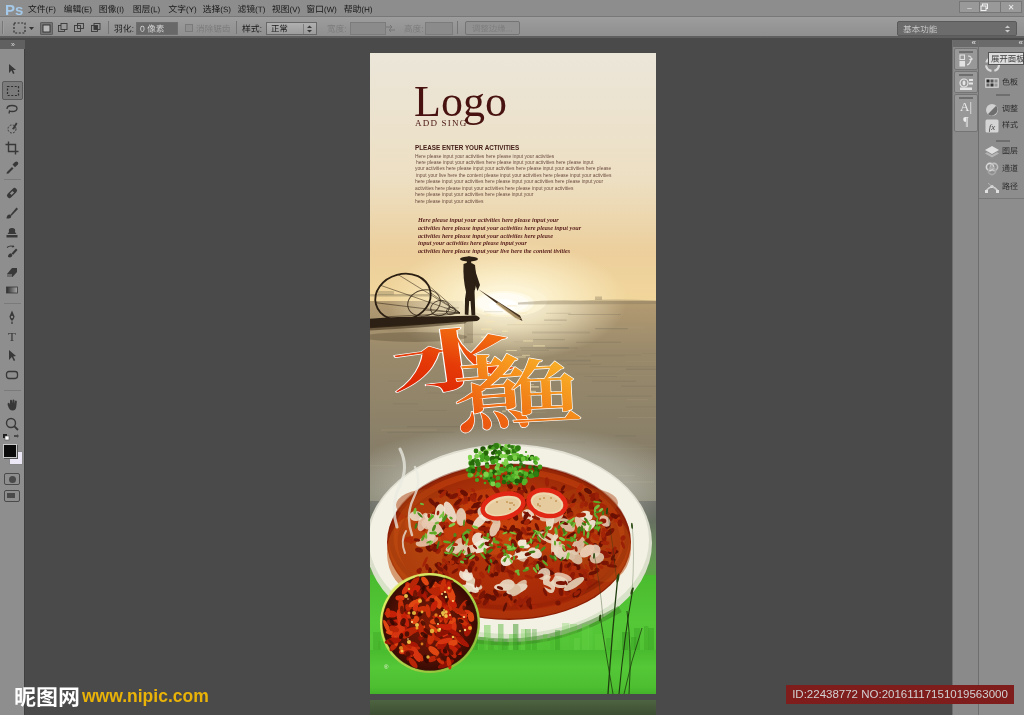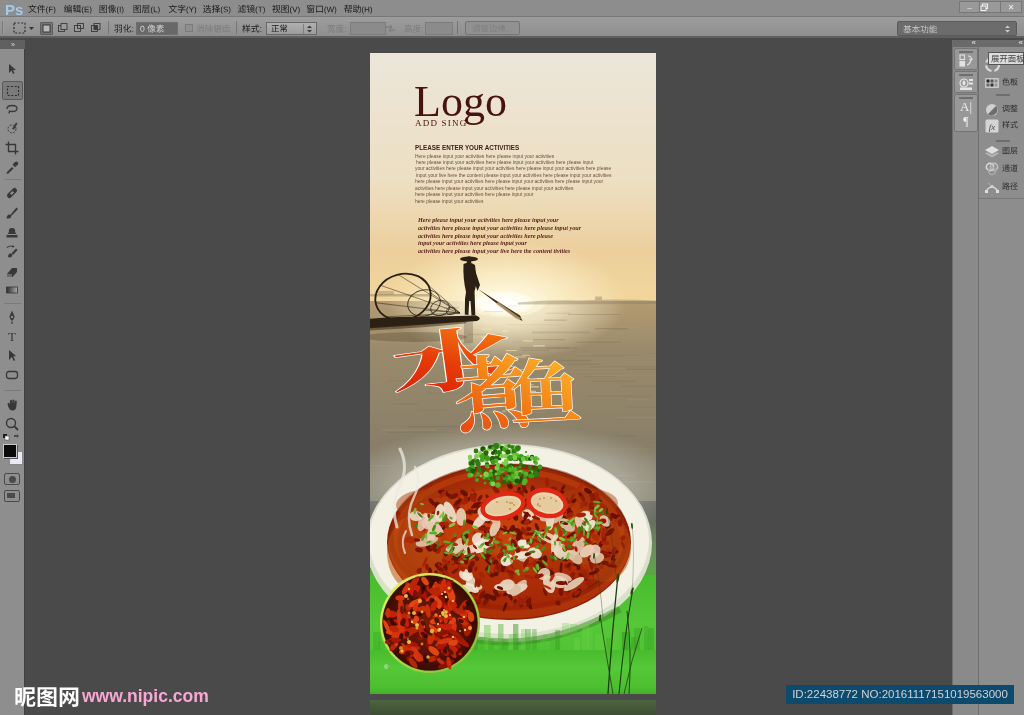--- a/index.html
+++ b/index.html
@@ -18,22 +18,22 @@
 .tsep{position:absolute;left:4px;width:17px;border-top:1px solid #7a7a7a}
 #ldock{position:absolute;left:952px;top:40px;width:26px;height:675px;background:#8a8a8a;border-left:1px solid #6e6e6e}
 #ldhead{position:absolute;left:0;top:0;width:26px;height:7px;background:#6a6a6a;color:#e8e8e8;font-size:8px;line-height:6px;text-align:right;padding-right:3px}
 .lgrp{position:absolute;left:1px;width:24px;background:#989898;border:1px solid #747474;border-radius:2px}
 .grip{margin:2px auto 0;width:14px;height:2px;background:#6e6e6e}
 #rdock{position:absolute;left:978px;top:40px;width:46px;height:675px;background:#8d8d8d;border-left:1px solid #6e6e6e}
 #rdhead{position:absolute;left:0;top:0;width:46px;height:7px;background:#6a6a6a;color:#e8e8e8;font-size:8px;line-height:6px;text-align:right;padding-right:2px}
 .ricon{position:absolute;left:6px;width:15px;height:15px}
 .rsep{position:absolute;left:17px;width:14px;height:2px;background:#6e6e6e}
 #tooltip{position:absolute;left:988px;top:52px;width:36px;height:13px;background:#dcdcdc;border:1px solid #555;z-index:5}
-#idbadge{position:absolute;left:786px;top:685px;width:228px;height:19px;background:#0c4a6e;color:#d2d2d2;font-size:11.5px;line-height:19px;text-align:center}
-#wmlatin{position:absolute;left:82px;top:686px;color:#f9a8d4;font-size:17.5px;font-weight:bold}
+#idbadge{position:absolute;left:786px;top:685px;width:228px;height:19px;background:#7f1d1d;color:#d2d2d2;font-size:11.5px;line-height:19px;text-align:center}
+#wmlatin{position:absolute;left:82px;top:686px;color:#eab308;font-size:17.5px;font-weight:bold}
 #reflect{position:absolute;left:370px;top:700px;width:286px;height:15px;background:linear-gradient(#4e6540,#3c4e31);opacity:0.95}
 #overlay{position:absolute;left:0;top:0;z-index:6;pointer-events:none}
 </style></head><body>
 <svg width="0" height="0" style="position:absolute">
     <defs>
       <path id="gb图" d="M72 811H930V-90H809V704H187V-90H72ZM143 51H874V-54H143ZM358 267 406 335Q448 327 495 315Q541 302 583 288Q626 274 656 260L607 186Q578 200 535 216Q492 231 446 245Q400 259 358 267ZM406 707 504 673Q475 629 436 587Q397 544 354 507Q311 470 270 442Q262 453 247 466Q233 479 218 492Q203 506 191 514Q253 549 311 600Q370 652 406 707ZM671 627H690L707 632L774 592Q735 531 675 480Q614 428 541 388Q468 347 388 317Q309 287 230 268Q225 282 216 300Q206 319 196 336Q185 354 175 365Q250 379 326 403Q401 427 469 459Q536 491 589 530Q641 569 671 613ZM387 558Q431 513 500 476Q569 439 652 412Q736 385 822 370Q806 354 786 328Q767 301 756 281Q668 300 583 334Q498 368 425 415Q352 462 300 518ZM410 627H705V539H349ZM266 139 320 217Q371 212 427 203Q482 193 537 182Q592 170 641 157Q690 144 729 132L676 47Q627 65 557 83Q488 102 412 116Q336 131 266 139Z"></path>
       <path id="gb昵" d="M422 807H532V461Q532 399 527 327Q522 256 508 183Q494 110 467 42Q440 -25 395 -78Q385 -68 367 -56Q350 -44 332 -33Q313 -22 299 -16Q341 34 366 93Q391 153 403 216Q415 280 418 343Q422 406 422 461ZM578 474H690V70Q690 41 697 34Q704 27 730 27Q736 27 750 27Q763 27 780 27Q796 27 811 27Q826 27 833 27Q849 27 858 37Q866 47 870 77Q874 107 876 166Q893 152 924 139Q955 127 977 121Q972 44 958 0Q944 -43 917 -61Q890 -79 844 -79Q837 -79 824 -79Q810 -79 794 -79Q778 -79 762 -79Q746 -79 733 -79Q721 -79 714 -79Q660 -79 631 -66Q601 -52 589 -20Q578 13 578 70ZM872 414 959 331Q916 301 864 273Q813 246 759 222Q705 199 653 179Q648 197 637 221Q625 246 614 263Q662 282 709 308Q757 333 799 360Q842 388 872 414ZM486 807H937V505H486V611H824V702H486ZM123 778H359V97H123V202H253V673H123ZM133 491H298V387H133ZM65 778H168V15H65Z"></path>
       <path id="gb网" d="M379 638 485 626Q461 435 409 282Q358 129 267 29Q258 37 241 49Q224 61 206 73Q188 86 175 92Q236 151 276 234Q316 317 341 420Q366 522 379 638ZM653 636 760 625Q735 430 682 275Q629 120 535 20Q525 28 508 40Q491 53 473 65Q455 77 442 84Q505 142 547 226Q589 310 615 414Q640 518 653 636ZM188 498 255 570Q292 531 330 487Q368 443 404 399Q441 355 472 315Q503 274 524 242L452 158Q431 191 401 233Q371 276 335 322Q299 368 261 413Q224 459 188 498ZM470 499 542 565Q581 525 621 478Q660 432 694 384Q729 337 757 292Q785 247 804 209L725 133Q708 171 680 218Q653 264 619 313Q584 363 546 410Q508 458 470 499ZM77 794H880V681H197V-88H77ZM805 794H925V55Q925 5 912 -23Q899 -51 867 -65Q834 -80 785 -84Q736 -88 664 -87Q662 -70 654 -48Q647 -26 638 -4Q629 18 619 34Q651 32 684 31Q716 30 741 30Q767 30 777 30Q792 31 799 37Q805 43 805 57Z"></path>
       <path id="gk水" d="M563 806V61Q563 17 552 -14Q541 -46 505 -64Q469 -83 394 -90Q391 -59 384 -36Q378 -14 364 1Q349 16 328 27Q306 38 262 45V59Q262 59 281 58Q300 56 327 55Q353 53 377 52Q401 50 411 50Q425 50 430 55Q435 60 435 70V850L598 833Q597 823 590 816Q583 809 563 806ZM44 555H326V527H53ZM276 555H264L328 620L439 525Q434 517 426 514Q417 510 400 509Q377 411 333 316Q288 222 214 142Q140 62 28 5L19 16Q95 82 147 170Q199 258 231 357Q263 456 276 555ZM563 699Q585 574 627 482Q670 389 726 322Q782 256 846 210Q910 164 976 132L971 121Q932 114 904 83Q875 52 862 8Q800 61 750 123Q701 185 663 265Q624 345 598 451Q571 556 555 696ZM811 683 956 590Q952 583 943 579Q935 575 917 578Q882 549 837 516Q792 482 740 450Q689 417 637 390L628 400Q662 442 697 493Q732 545 763 596Q793 646 811 683Z"></path>
       <path id="gk煮" d="M325 345H725V316H325ZM329 227H726V198H329ZM242 461V512L373 461H723V432H367V174Q367 168 351 159Q335 150 311 142Q286 135 260 135H242ZM124 730H520L582 813Q582 813 593 804Q604 795 622 780Q639 766 659 749Q678 732 692 717Q689 701 665 701H132ZM45 580H773L838 664Q838 664 850 655Q862 646 881 631Q900 616 920 600Q941 583 957 568Q953 552 930 552H54ZM341 852 505 839Q504 829 496 822Q489 814 468 812V566H341ZM677 461H667L724 523L844 432Q839 427 829 421Q819 415 803 412V179Q803 176 786 169Q768 162 744 157Q719 151 698 151H677ZM744 836 884 756Q879 749 869 746Q860 742 842 746Q782 675 698 605Q614 536 509 473Q404 410 282 359Q160 308 27 276L21 290Q138 337 247 400Q356 464 450 537Q544 610 619 686Q694 763 744 836ZM210 159 223 159Q242 95 234 45Q226 -4 203 -36Q179 -68 149 -82Q121 -96 90 -88Q59 -80 49 -51Q41 -23 55 -3Q70 17 94 28Q119 37 144 55Q169 73 188 100Q206 127 210 159ZM341 136Q395 108 421 77Q447 45 454 17Q461 -12 452 -35Q444 -58 426 -70Q408 -81 387 -78Q365 -74 345 -51Q353 -5 348 44Q343 93 331 132ZM515 142Q582 123 620 95Q658 68 673 38Q688 8 686 -18Q683 -44 667 -60Q652 -76 629 -77Q605 -78 581 -57Q579 -23 568 11Q557 46 540 79Q524 111 505 136ZM711 142Q795 131 847 106Q899 82 924 51Q949 20 953 -10Q957 -39 944 -60Q930 -81 906 -87Q881 -93 851 -75Q840 -37 816 2Q792 41 762 75Q732 110 702 135Z"></path>

